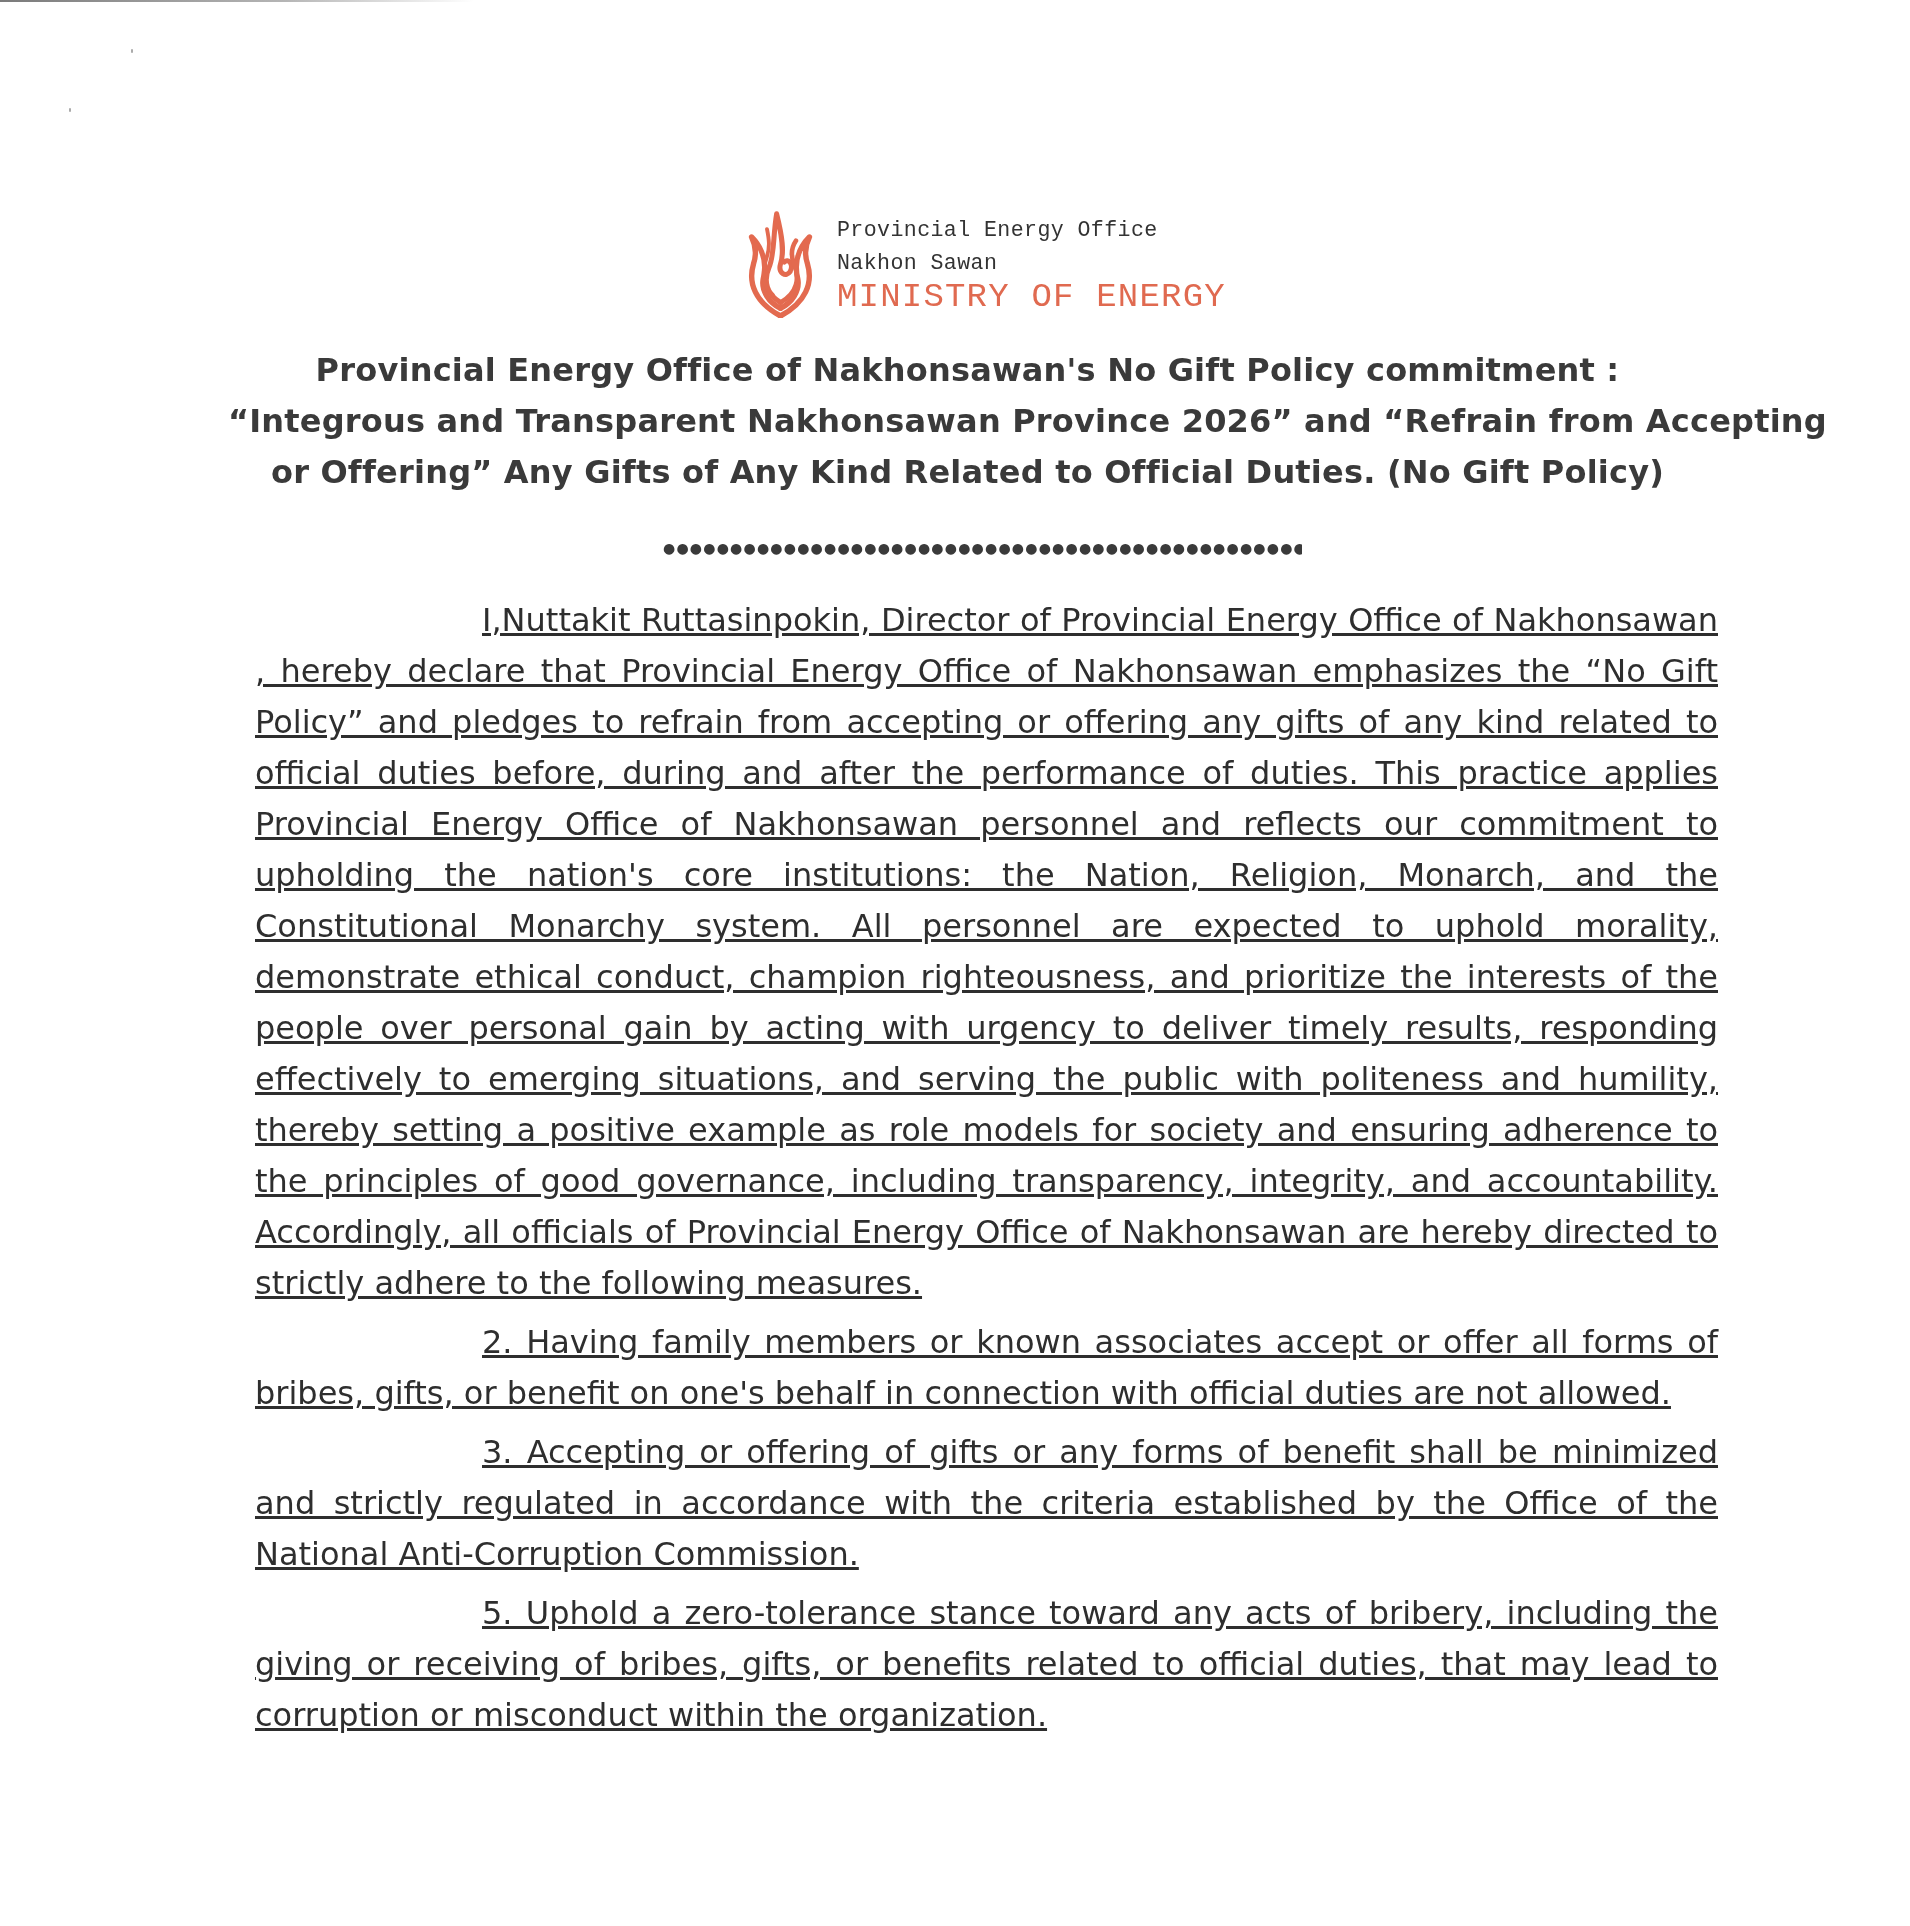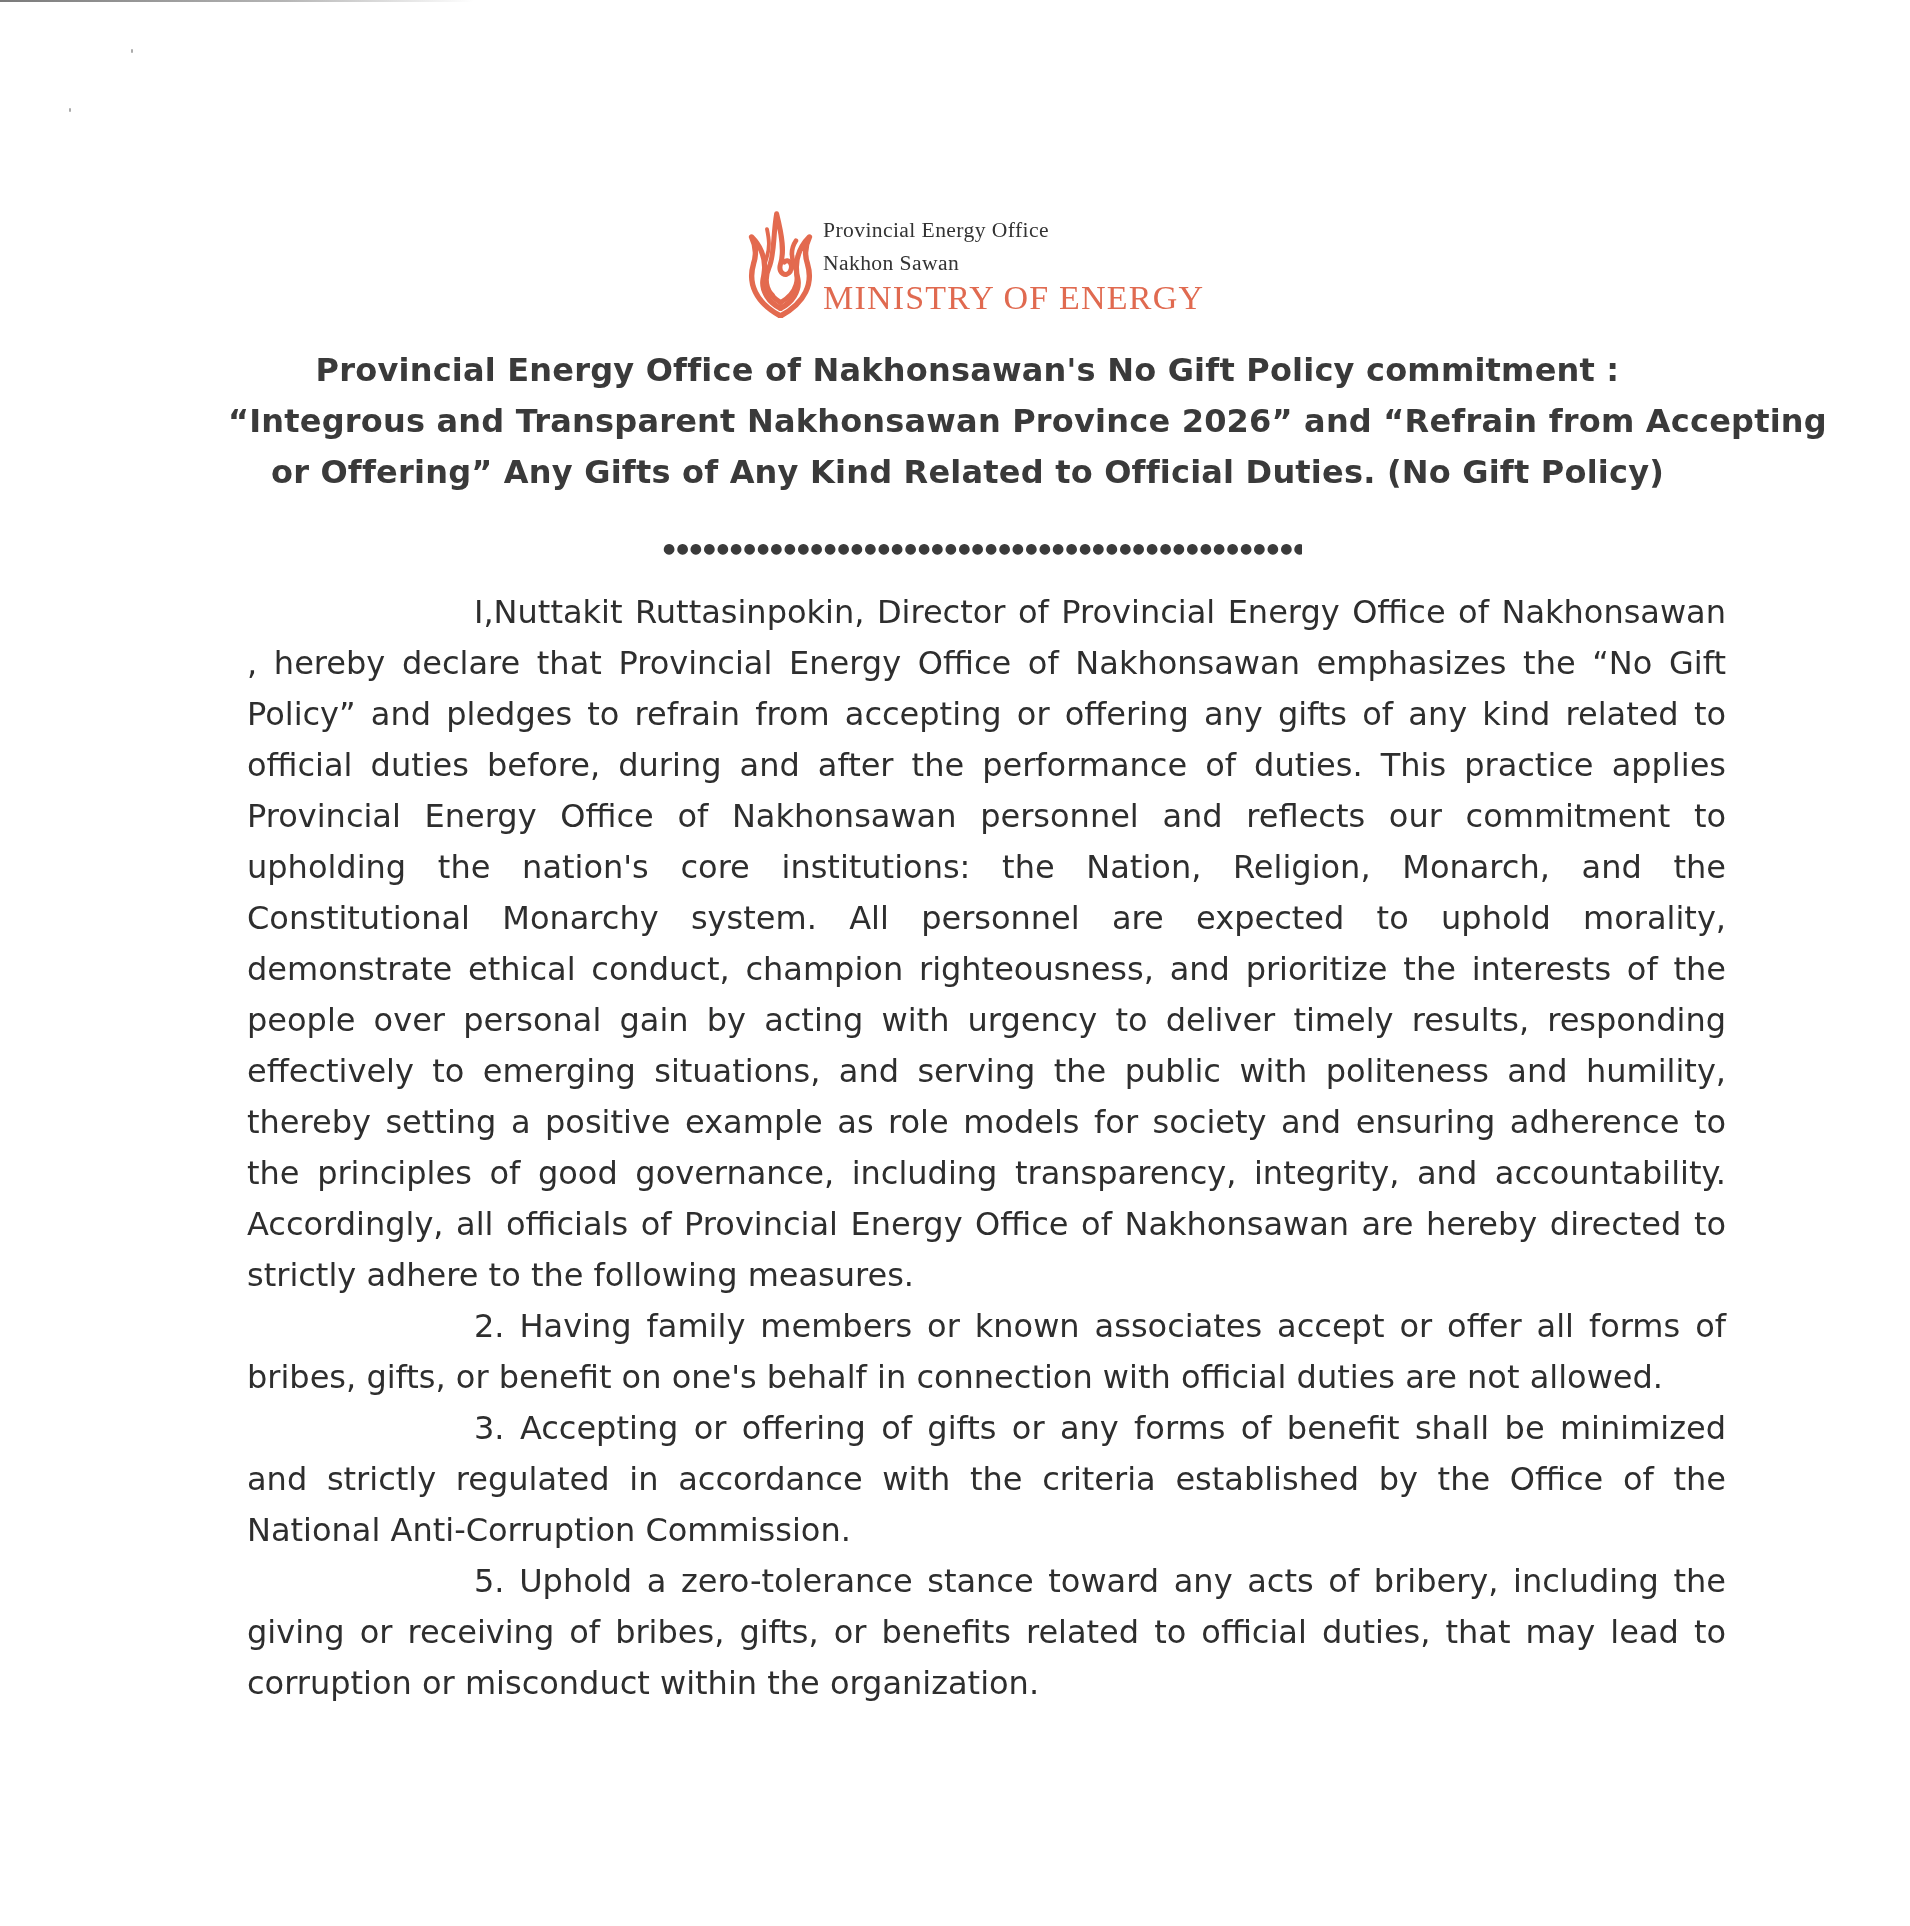--- a/index.html
+++ b/index.html
@@ -37,23 +37,23 @@
     width: 501px;
     height: 116px;
   }
   .flame {
     position: absolute;
     left: 0; top: 0;
     width: 81px; height: 112px;
   }
   .lh-text {
     position: absolute;
-    left: 83px;
+    left: 97px;
     top: 7.7px;
-    font-family: Liberation Serif, serif;
+    font-family: Liberation Mono, monospace;
   }
   .lh-line1, .lh-line2 {
     font-size: 21.6px;
     line-height: 33px;
     color: #333;
     letter-spacing: 0.4px;
   }
   .lh-line3 {
     font-size: 34px;
     line-height: 35px;
@@ -95,23 +95,24 @@
     position: absolute;
     left: 247px;
     top: 587px;
     width: 1479px;
     font-size: 32px;
     line-height: 51px;
     color: #2e2e2e;
     text-align: justify;
   }
   .body-text p {
-    margin: 0;
+    margin: 8px;
     text-indent: 227px;
     text-align: justify;
+    text-decoration: underline;
   }
 </style>
 </head>
 <body>
 
 <div class="scan-edge"></div>
 <div class="speck" style="left:131px; top:49px;"></div>
 <div class="speck" style="left:69px; top:108px;"></div>
 
 <div class="letterhead">

